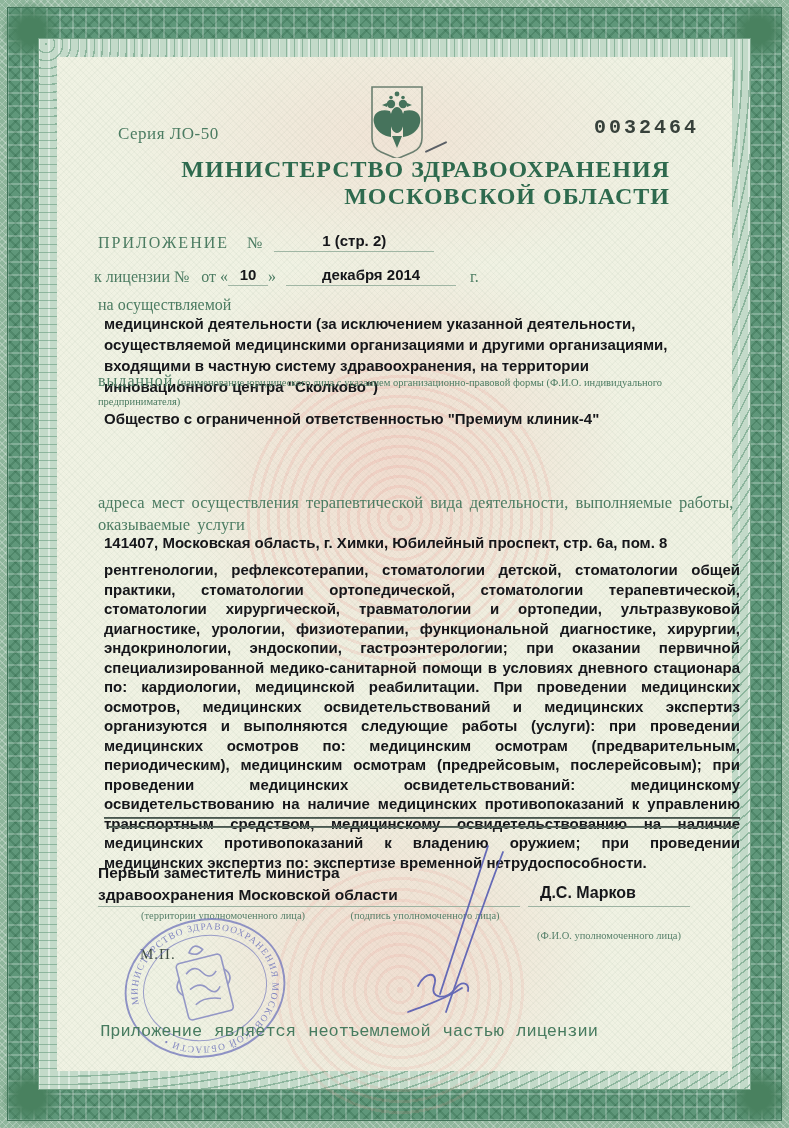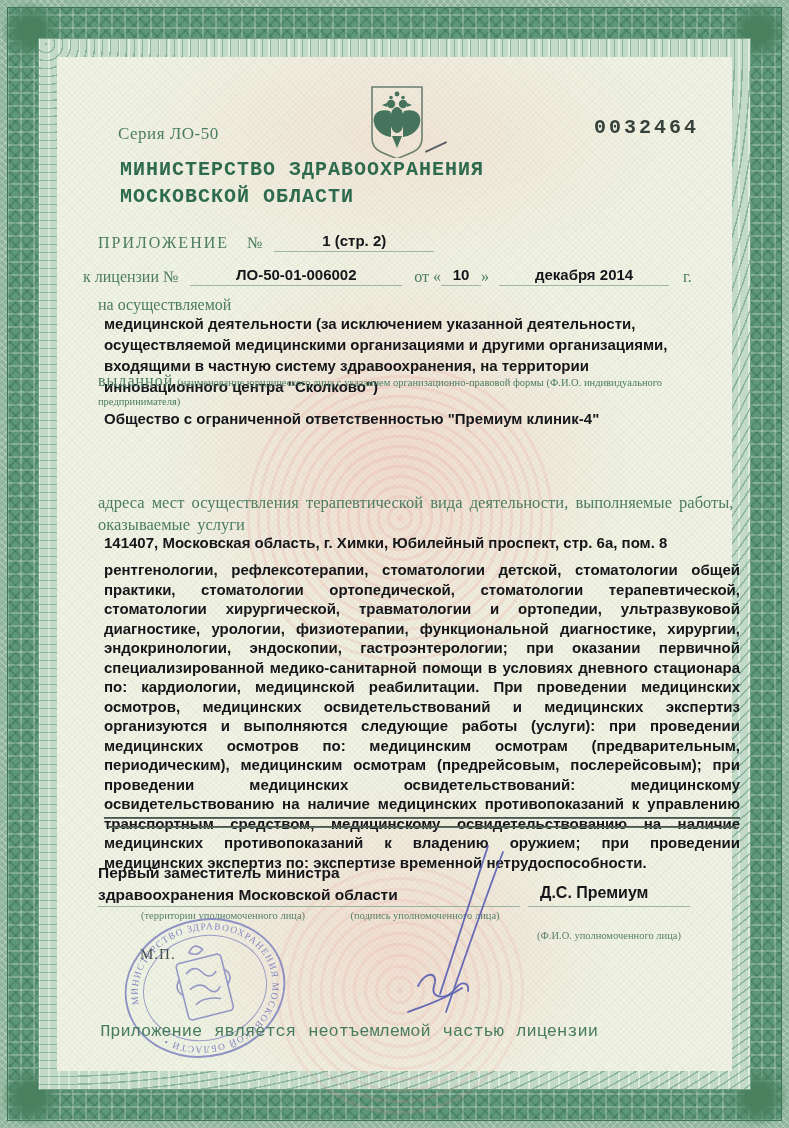--- a/index.html
+++ b/index.html
@@ -40,22 +40,22 @@
     background:repeating-radial-gradient(circle, rgba(233,148,140,.18) 0 3px, transparent 3px 10px);}
   .rosette.low{left:270px;top:860px;width:260px;height:260px;
     background:repeating-radial-gradient(circle, rgba(233,148,140,.15) 0 3px, transparent 3px 11px);}
 
   
   .abs{position:absolute;}
   .green-label{color:#4c7c62;font-family:"Liberation Serif",serif;}
   .series{font-size:17px;letter-spacing:.5px;}
   .serial{font-family:"Liberation Mono",monospace;font-size:20px;font-weight:bold;
           letter-spacing:3px;color:#37413b;}
-  .title{font-size:20px;font-weight:bold;color:#2e6a4e;text-align:left;
-         line-height:27px;letter-spacing:1px;font-family:Liberation Mono, monospace;}
+  .title{font-size:24px;font-weight:bold;color:#2e6a4e;text-align:right;
+         line-height:27px;letter-spacing:1px;font-family:Liberation Serif, serif;}
   .formrow{display:flex;align-items:flex-end;font-size:16px;}
   .fill{border-bottom:1px solid #a0b6a4;text-align:center;font-family:"Liberation Sans",sans-serif;
         font-weight:bold;color:#15161a;font-size:15px;padding-bottom:2px;}
   .para{font-family:"Liberation Sans",sans-serif;font-weight:bold;color:#15161a;font-size:15px;}
   .caption{font-size:10.5px;color:#57806a;text-align:center;font-family:"Liberation Serif",serif;}
   .hline{position:absolute;height:1px;background:#9db3a2;}
   .rule{position:absolute;height:2px;background:linear-gradient(#3f4a44,#6a7a6e);}
   .pen-tick{position:absolute;left:424px;top:146px;width:24px;height:2px;background:#5a5f66;
             transform:rotate(-25deg);border-radius:1px;}
   .stamp{position:absolute;left:120px;top:916px;width:170px;height:144px;
@@ -108,23 +108,22 @@
     <div>МИНИСТЕРСТВО ЗДРАВООХРАНЕНИЯ</div>
     <div>МОСКОВСКОЙ ОБЛАСТИ</div>
   </div>
 
   <div class="abs formrow" style="left:98px;top:232px;">
     <span class="green-label" style="letter-spacing:2px;">ПРИЛОЖЕНИЕ</span>
     <span class="green-label" style="margin-left:18px;">№</span>
     <span class="fill" style="width:160px;margin-left:12px;">1 (стр. 2)</span>
   </div>
 
-  <div class="abs formrow" style="left:83px;top:266px;">
+  <div class="abs formrow" style="left:94px;top:266px;">
     <span class="green-label">к лицензии №</span>
-    <span class="fill" style="width:212px;margin-left:12px;">ЛО-50-01-006002</span>
     <span class="green-label" style="margin-left:12px;">от «</span>
     <span class="fill" style="width:40px;">10</span>
     <span class="green-label">»</span>
     <span class="fill" style="width:170px;margin-left:10px;">декабря 2014</span>
     <span class="green-label" style="margin-left:14px;">г.</span>
   </div>
 
   <div class="abs green-label" style="left:98px;top:296px;font-size:16px;">на осуществляемой</div>
 
   <div class="abs para" style="left:104px;top:313px;width:606px;line-height:21px;"><span>медицинской деятельности</span><span> (за исключением указанной деятельности, осуществляемой медицинскими организациями и другими организациями, входящими в частную систему здравоохранения, на территории инновационного центра "Сколково")</span></div>
@@ -142,21 +141,21 @@
 
   <div class="abs para" style="left:104px;top:560px;width:636px;line-height:19.5px;text-align:justify;">рентгенологии, рефлексотерапии, стоматологии детской, стоматологии общей практики, стоматологии ортопедической, стоматологии терапевтической, стоматологии хирургической, травматологии и ортопедии, ультразвуковой диагностике, урологии, физиотерапии, функциональной диагностике, хирургии, эндокринологии, эндоскопии, гастроэнтерологии; при оказании первичной специализированной медико-санитарной помощи в условиях дневного стационара по: кардиологии, медицинской реабилитации. При проведении медицинских осмотров, медицинских освидетельствований и медицинских экспертиз организуются и выполняются следующие работы (услуги): при проведении медицинских осмотров по: медицинским осмотрам (предварительным, периодическим), медицинским осмотрам (предрейсовым, послерейсовым); при проведении медицинских освидетельствований: медицинскому освидетельствованию на наличие медицинских противопоказаний к управлению транспортным средством, медицинскому освидетельствованию на наличие медицинских противопоказаний к владению оружием; при проведении медицинских экспертиз по: экспертизе временной нетрудоспособности.</div>
 
   <div class="rule" style="left:104px;top:817px;width:636px;"></div>
   <div class="rule" style="left:108px;top:826px;width:628px;"></div>
 
   <div class="abs para" style="left:98px;top:862px;font-size:15.5px;line-height:22px;">
     <div>Первый заместитель министра</div>
     <div>здравоохранения Московской области</div>
   </div>
-  <div class="abs para" style="left:540px;top:884px;font-size:16px;">Д.С. Премиум</div>
+  <div class="abs para" style="left:540px;top:884px;font-size:16px;">Д.С. Марков</div>
 
   <div class="hline" style="left:98px;top:906px;width:250px;"></div>
   <div class="hline" style="left:330px;top:906px;width:190px;"></div>
   <div class="hline" style="left:528px;top:906px;width:162px;"></div>
 
   <div class="abs caption" style="left:98px;top:910px;width:250px;">(территории уполномоченного лица)</div>
   <div class="abs caption" style="left:330px;top:910px;width:190px;">(подпись уполномоченного лица)</div>
   <div class="abs caption" style="left:520px;top:910px;width:178px;margin-top:20px;">(Ф.И.О. уполномоченного лица)</div>
 
   <div class="abs mp" style="left:140px;top:946px;">М.П.</div>

